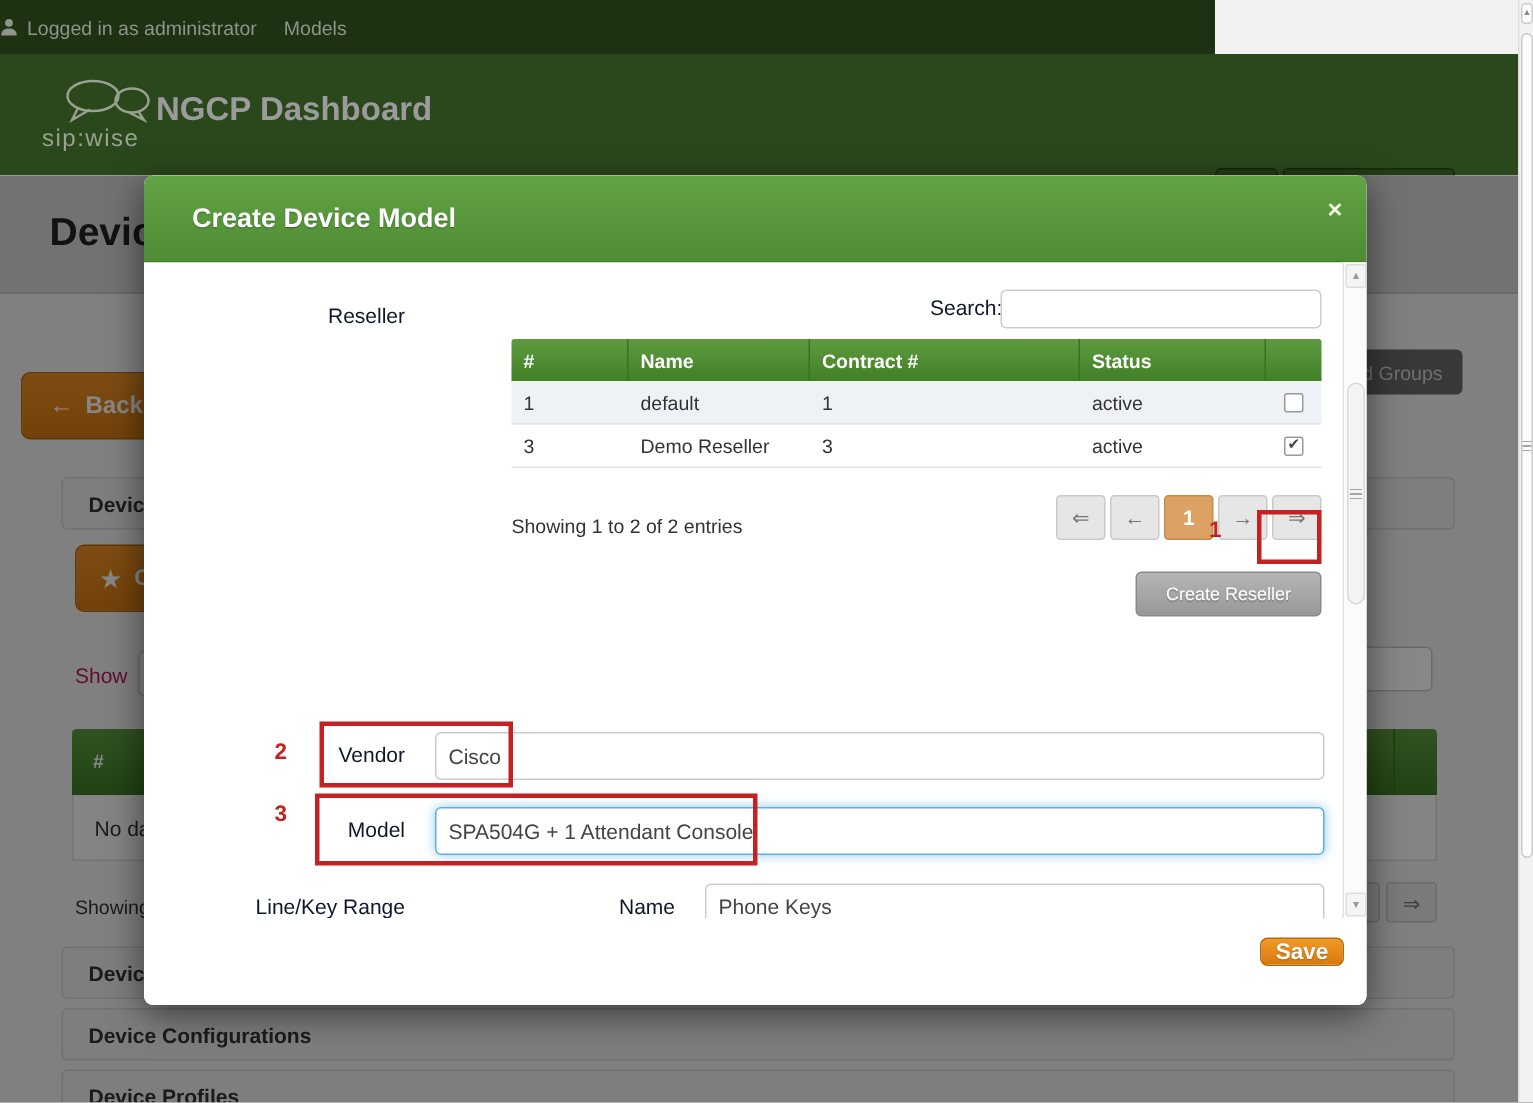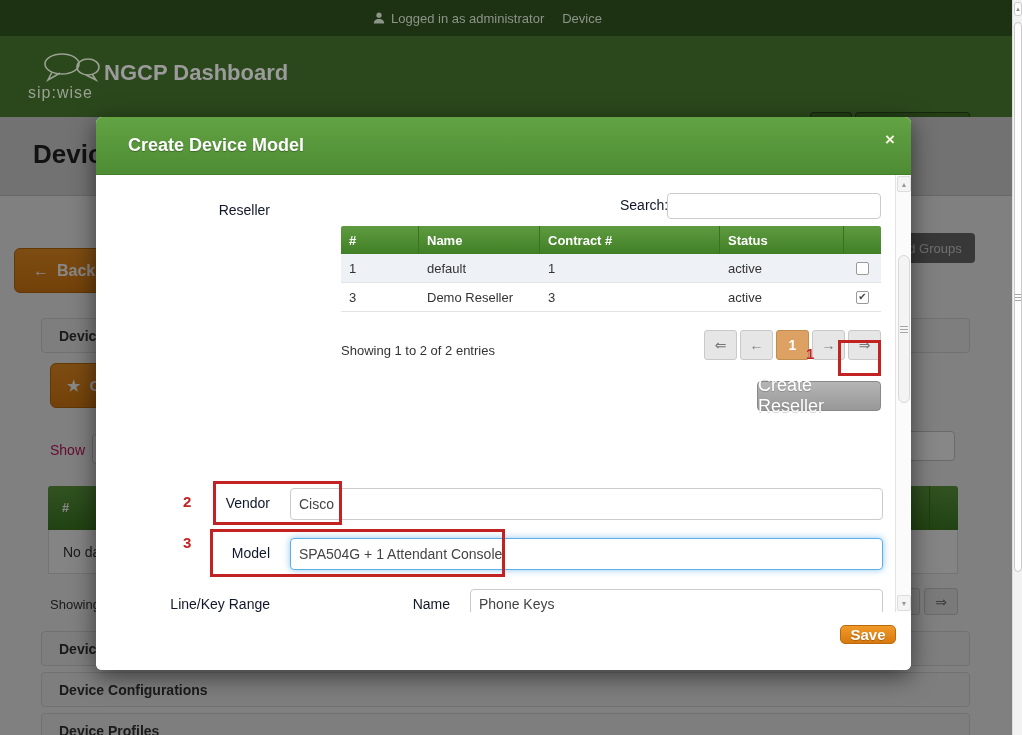--- a/index.html
+++ b/index.html
@@ -1,20 +1,20 @@
 <!DOCTYPE html>
 <html><head>
 <meta charset="utf-8">
 <style>
   *{margin:0;padding:0;box-sizing:border-box;font-family:"Liberation Sans",sans-serif}
   body{background:#444}
   #screen{position:relative;width:1022px;height:735px;background:#f1f1f1;overflow:hidden;margin:0 auto}
 
   
-  .topbar{position:absolute;left:0;top:0;width:1022px;height:36px;background:#1c3212;display:flex;align-items:center;justify-content:center;padding-right:47px;gap:18px;z-index:1}
+  .topbar{position:absolute;left:0;top:0;width:810px;height:36px;background:#1c3212;display:flex;align-items:center;justify-content:flex-start;padding-right:47px;gap:18px;z-index:1}
   .topbar .who{display:flex;align-items:center;gap:6px;color:#8d948a;font-size:13px}
   .topbar .logout{color:#8d948a;font-size:13px;cursor:pointer}
 
   
   .hdr{position:absolute;left:0;top:36px;width:1022px;height:81px;background:#2b481c;z-index:1}
   .brand{position:absolute;left:28px;top:48px;color:#99a191}
   .bubbles{position:absolute;left:14px;top:-32px}
   .sip{font-size:16px;letter-spacing:1px;color:#99a191}
   .prod{position:absolute;left:76px;top:-24px;font-size:22px;font-weight:bold;color:#9b9b9b;white-space:nowrap}
   .hbtn{position:absolute;top:76px;height:41px;background:#233d15;border:1px solid #16280c;border-bottom:none;border-radius:4px 4px 0 0;display:flex;align-items:center;justify-content:center;gap:8px;color:#8f9a85;font-size:15px;cursor:pointer}
@@ -69,21 +69,21 @@
   .c0{width:78px}.c1{width:121px}.c2{width:180px}.c3{width:124px}.c4{width:37px;justify-content:center;padding-left:0!important}
   .row-odd{background:#eef2f7}
   .cb{width:13px;height:13px;border:1px solid #9a9a9a;border-radius:2px;background:#fdfdfd;font-size:10px;color:#444;display:flex;align-items:center;justify-content:center;line-height:1;cursor:pointer}
   .redrect{position:absolute;border:3px solid #c32222;z-index:3}
   .rednum{position:absolute;color:#c32222;font-size:15px;font-weight:bold;z-index:3}
 
   .mshowing{position:absolute;left:245px;top:168px;font-size:13px;color:#333}
   .mpage{position:absolute;left:608px;top:155px;display:flex;gap:3px}
   .mpage .pgbtn{width:33px;height:30px}
   .pgbtn.active{background:#dda263;border-color:#c28c4e;color:#fff;font-weight:bold}
-  .createreseller{position:absolute;left:661px;top:206px;width:124px;height:30px;background:linear-gradient(#b5b5b5,#989898);border:1px solid #898989;border-radius:4px;color:#fff;font-size:18px;display:flex;align-items:center;justify-content:center;cursor:pointer;text-shadow:0 1px 1px rgba(0,0,0,.2)}
+  .createreseller{position:absolute;left:661px;top:206px;width:124px;height:30px;background:linear-gradient(#b5b5b5,#989898);border:1px solid #898989;border-radius:4px;color:#fff;font-size:12px;display:flex;align-items:center;justify-content:center;cursor:pointer;text-shadow:0 1px 1px rgba(0,0,0,.2)}
 
   .inp.focused{border:1px solid #5ab1e8;box-shadow:0 0 7px rgba(90,170,230,.65)}
 
   
   .mscroll{position:absolute;left:799px;top:0;width:16px;height:437px;background:#fbfbfb;border-left:1px solid #e3e3e3}
   .sbtn{position:absolute;left:1px;width:14px;height:16px;background:#f4f4f4;border:1px solid #ddd;border-radius:2px;color:#999;font-size:7px;display:flex;align-items:center;justify-content:center;cursor:pointer}
   .mthumb{position:absolute;left:2px;top:80px;width:12px;height:148px;background:#f4f4f4;border:1px solid #d8d8d8;border-radius:7px;display:flex;align-items:center;justify-content:center;cursor:pointer}
   .grip{width:8px;height:7px;background:repeating-linear-gradient(to bottom,#a5a5a5 0 1px,transparent 1px 3px)}
 
   .mfoot{position:absolute;left:0;top:495px;width:815px;height:58px;background:#fff;border-radius:0 0 6px 6px}
@@ -100,21 +100,21 @@
 <div id="screen">
 
   <div class="topbar">
     <span class="who">
       <svg width="12" height="12" viewBox="0 0 12 12">
           <circle cx="6" cy="3.2" r="2.6" fill="#8d948a"></circle>
           <path d="M0.8 11.6 C0.8 8.2 3.2 7 6 7 C8.8 7 11.2 8.2 11.2 11.6 Z" fill="#8d948a"></path>
         </svg>
       <span>Logged in as administrator</span>
     </span>
-    <span class="logout">Device</span>
+    <span class="logout">Models</span>
   </div>
 
   <div class="hdr">
     <div class="brand">
       <svg class="bubbles" width="62" height="30" viewBox="0 0 62 30">
         <ellipse cx="20" cy="12" rx="17" ry="10" fill="none" stroke="#99a191" stroke-width="1.6"></ellipse>
         <path d="M10 20 L6 28 L18 21" fill="none" stroke="#99a191" stroke-width="1.6"></path>
         <ellipse cx="46" cy="15" rx="11" ry="8" fill="none" stroke="#99a191" stroke-width="1.6"></ellipse>
         <path d="M50 22 L54 28 L44 23" fill="none" stroke="#99a191" stroke-width="1.6"></path>
       </svg>

